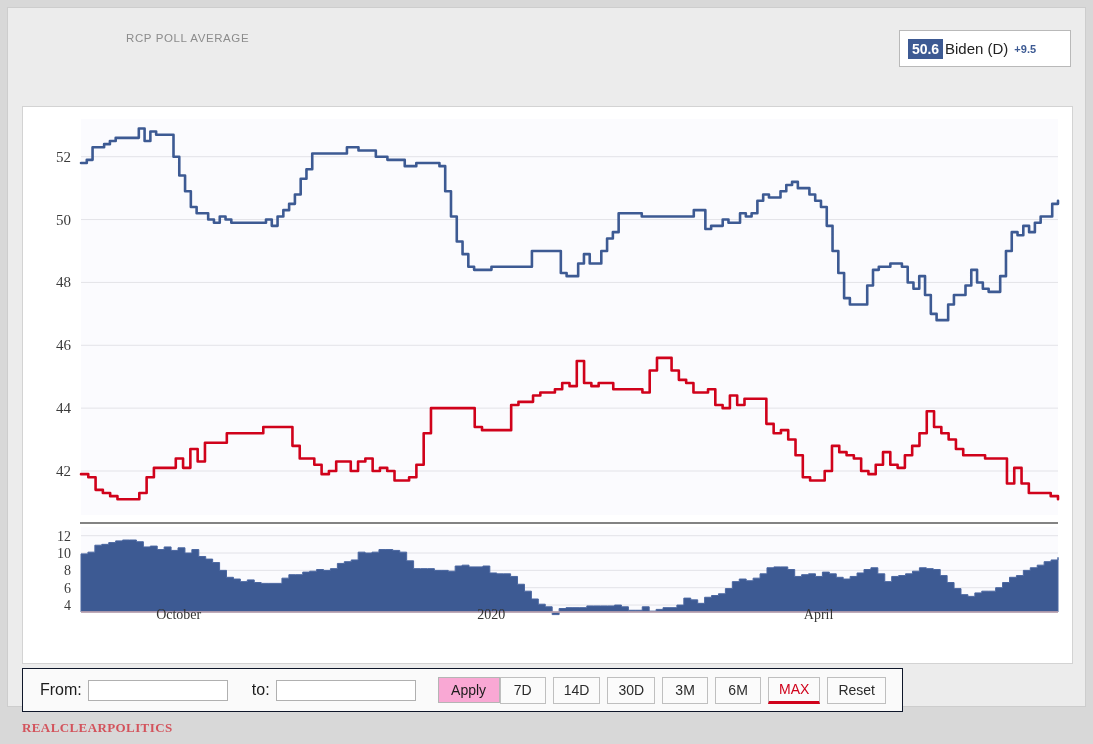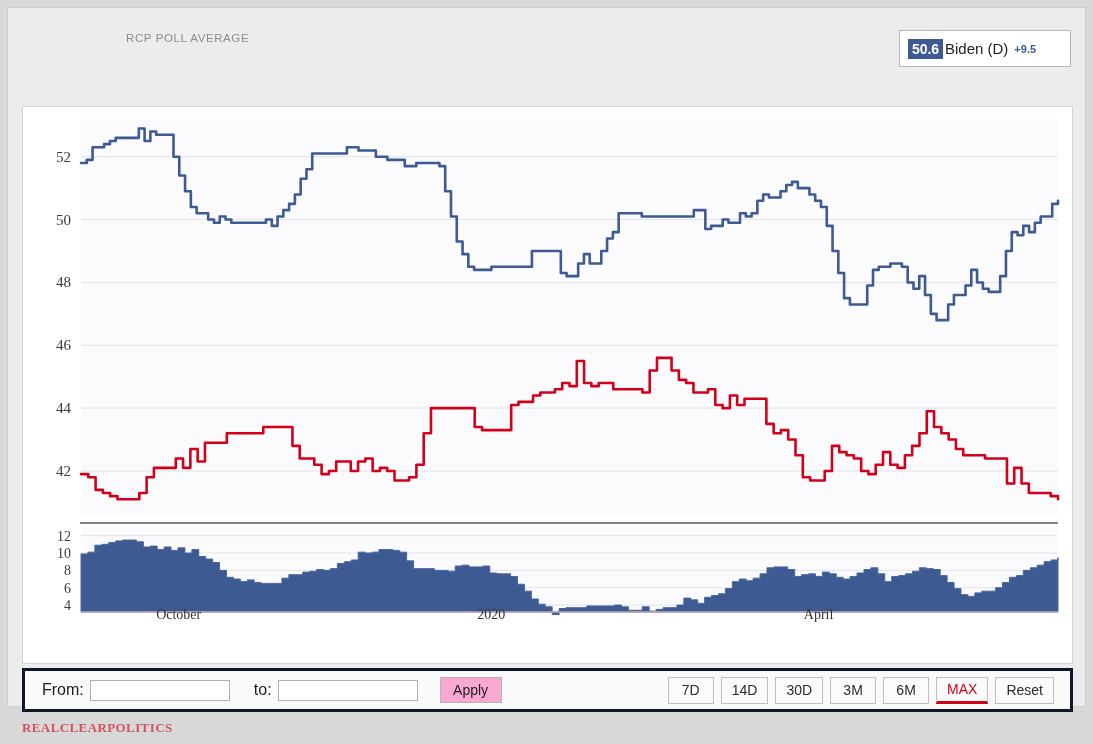--- a/index.html
+++ b/index.html
@@ -148,24 +148,24 @@
     border: 1px solid #d3d3d3;
     box-sizing: border-box;
   }
   #plotsvg { display: block; }
 
   
   #controls {
     position: absolute;
     left: 14px;
     top: 660px;
-    width: 1051px;
+    width: 881px;
     height: 44px;
     background: #fafafa;
-    border: 3px solid #0f172a;
+    border: 1px solid #0f172a;
     box-sizing: border-box;
     display: flex;
     align-items: center;
   }
   #rangeinputs {
     display: flex;
     align-items: center;
     padding-left: 17px;
   }
   .rs-label {

